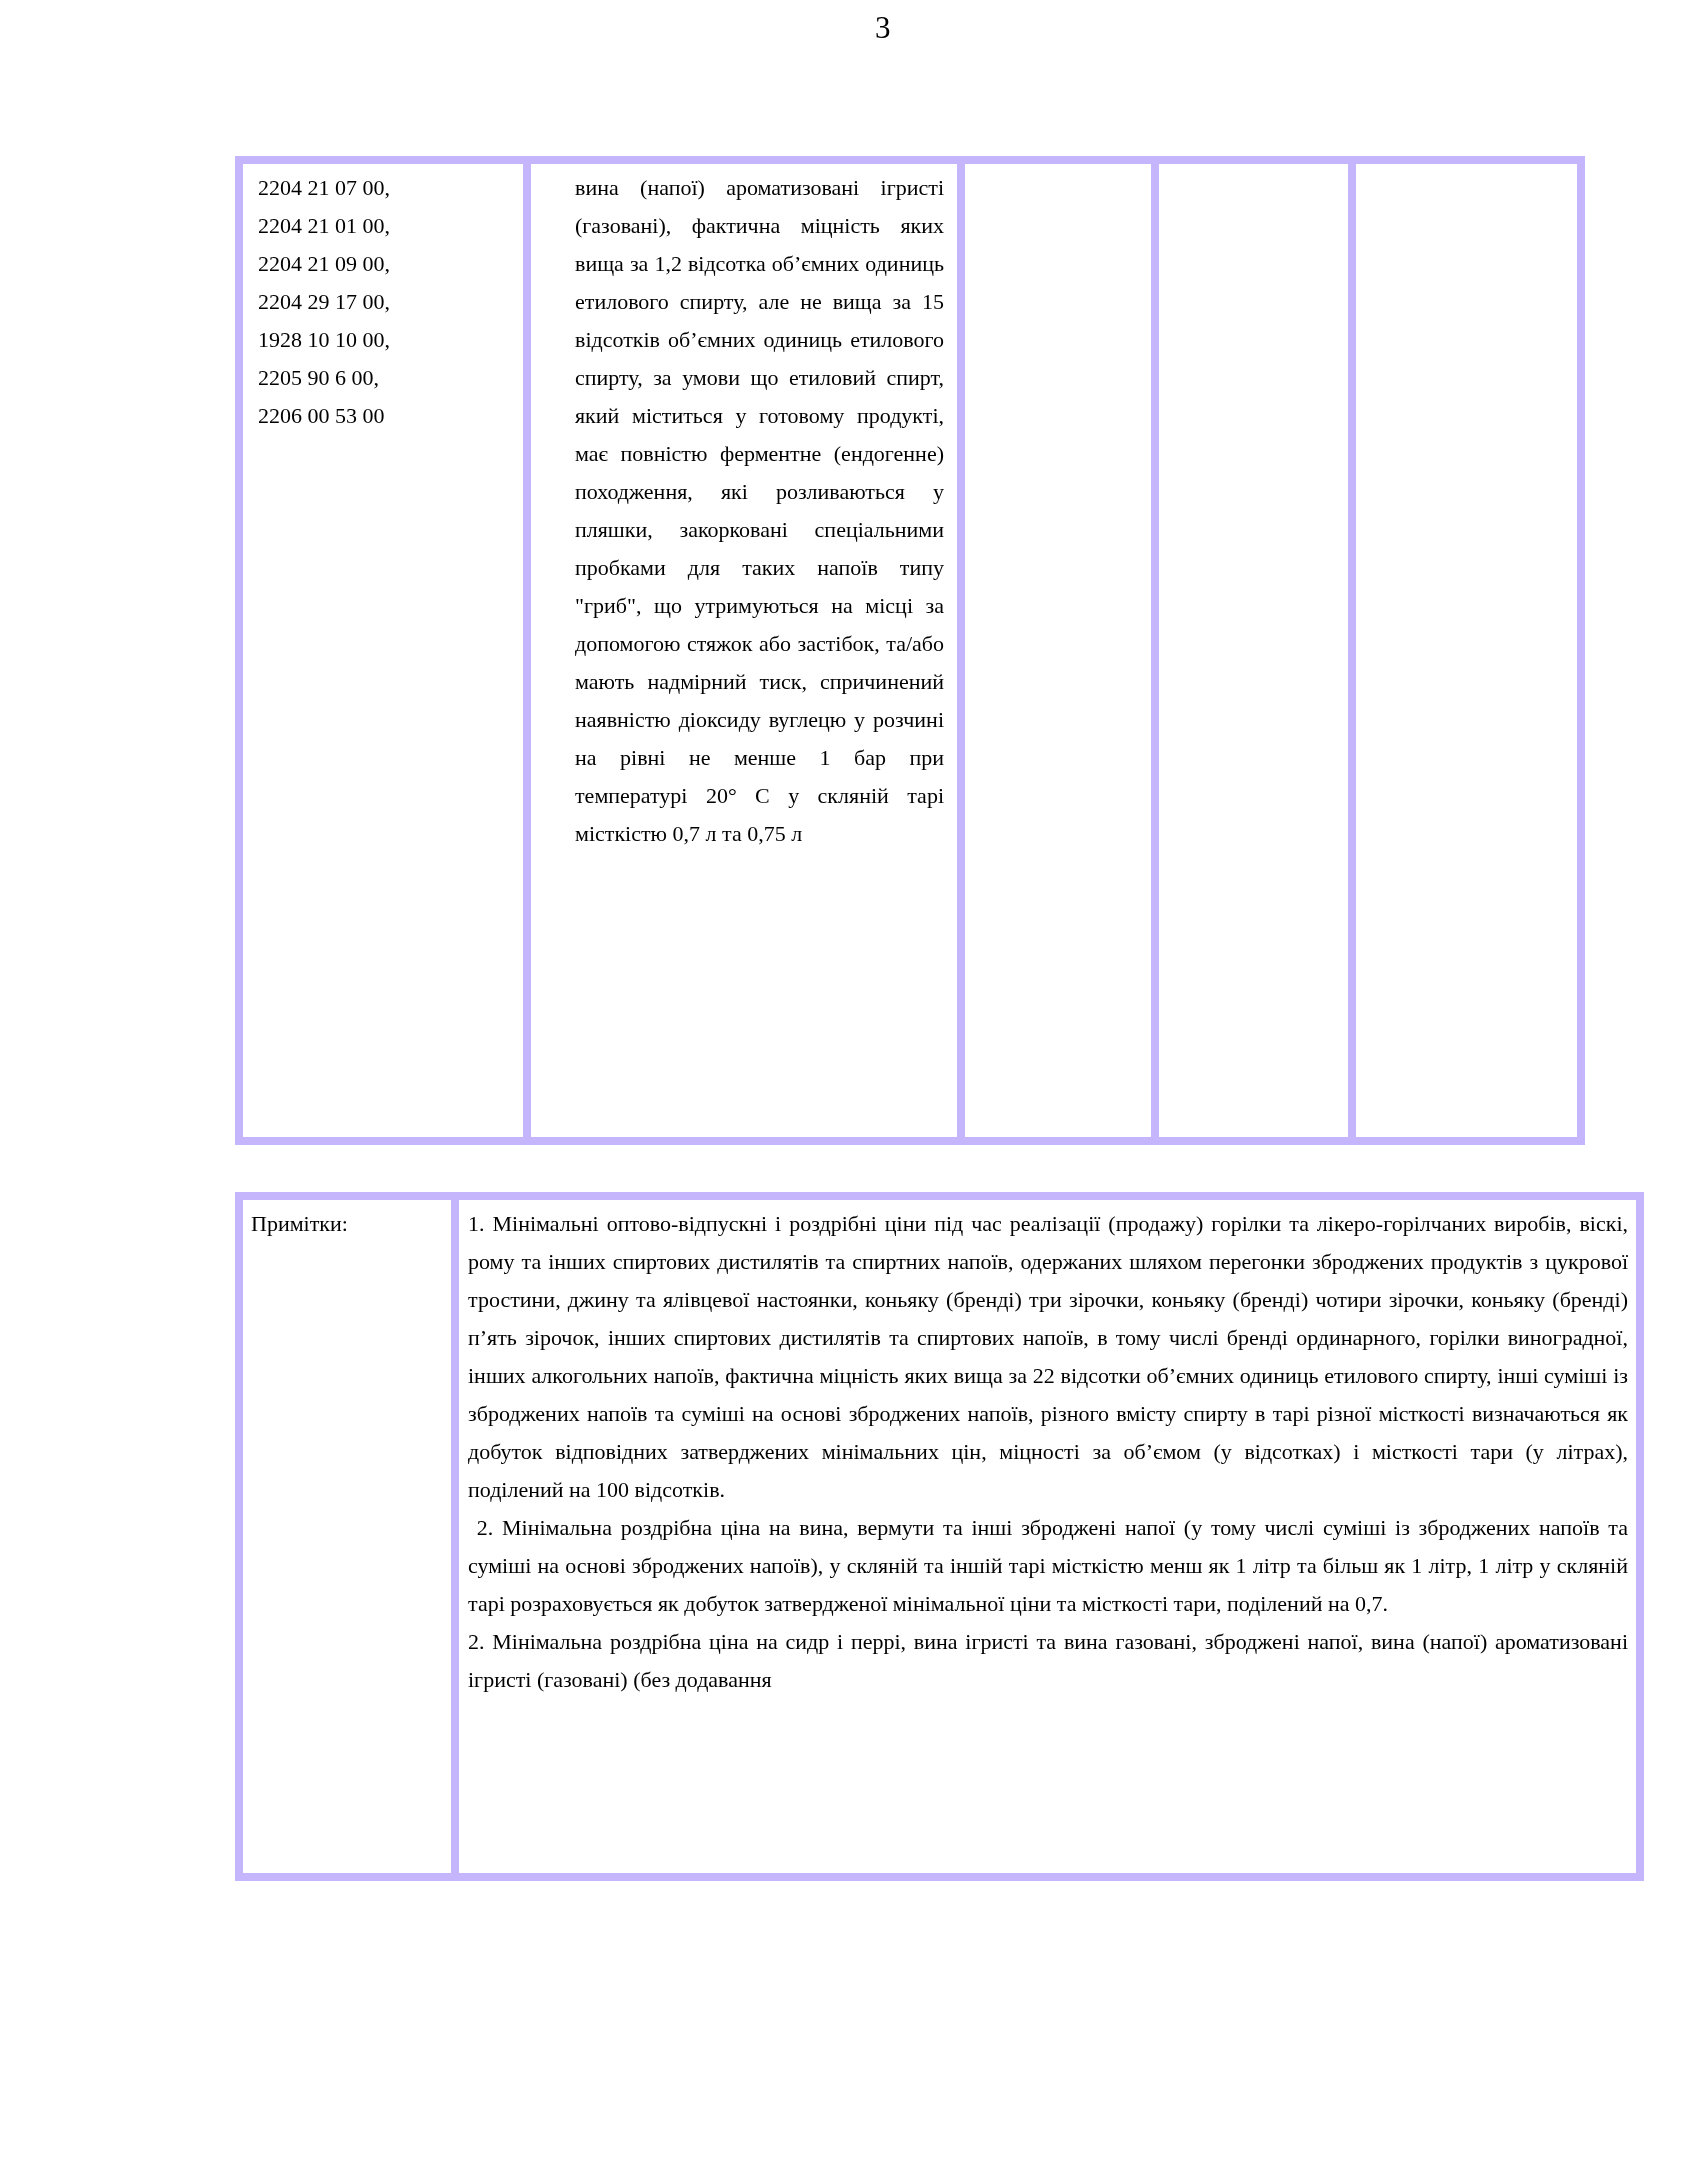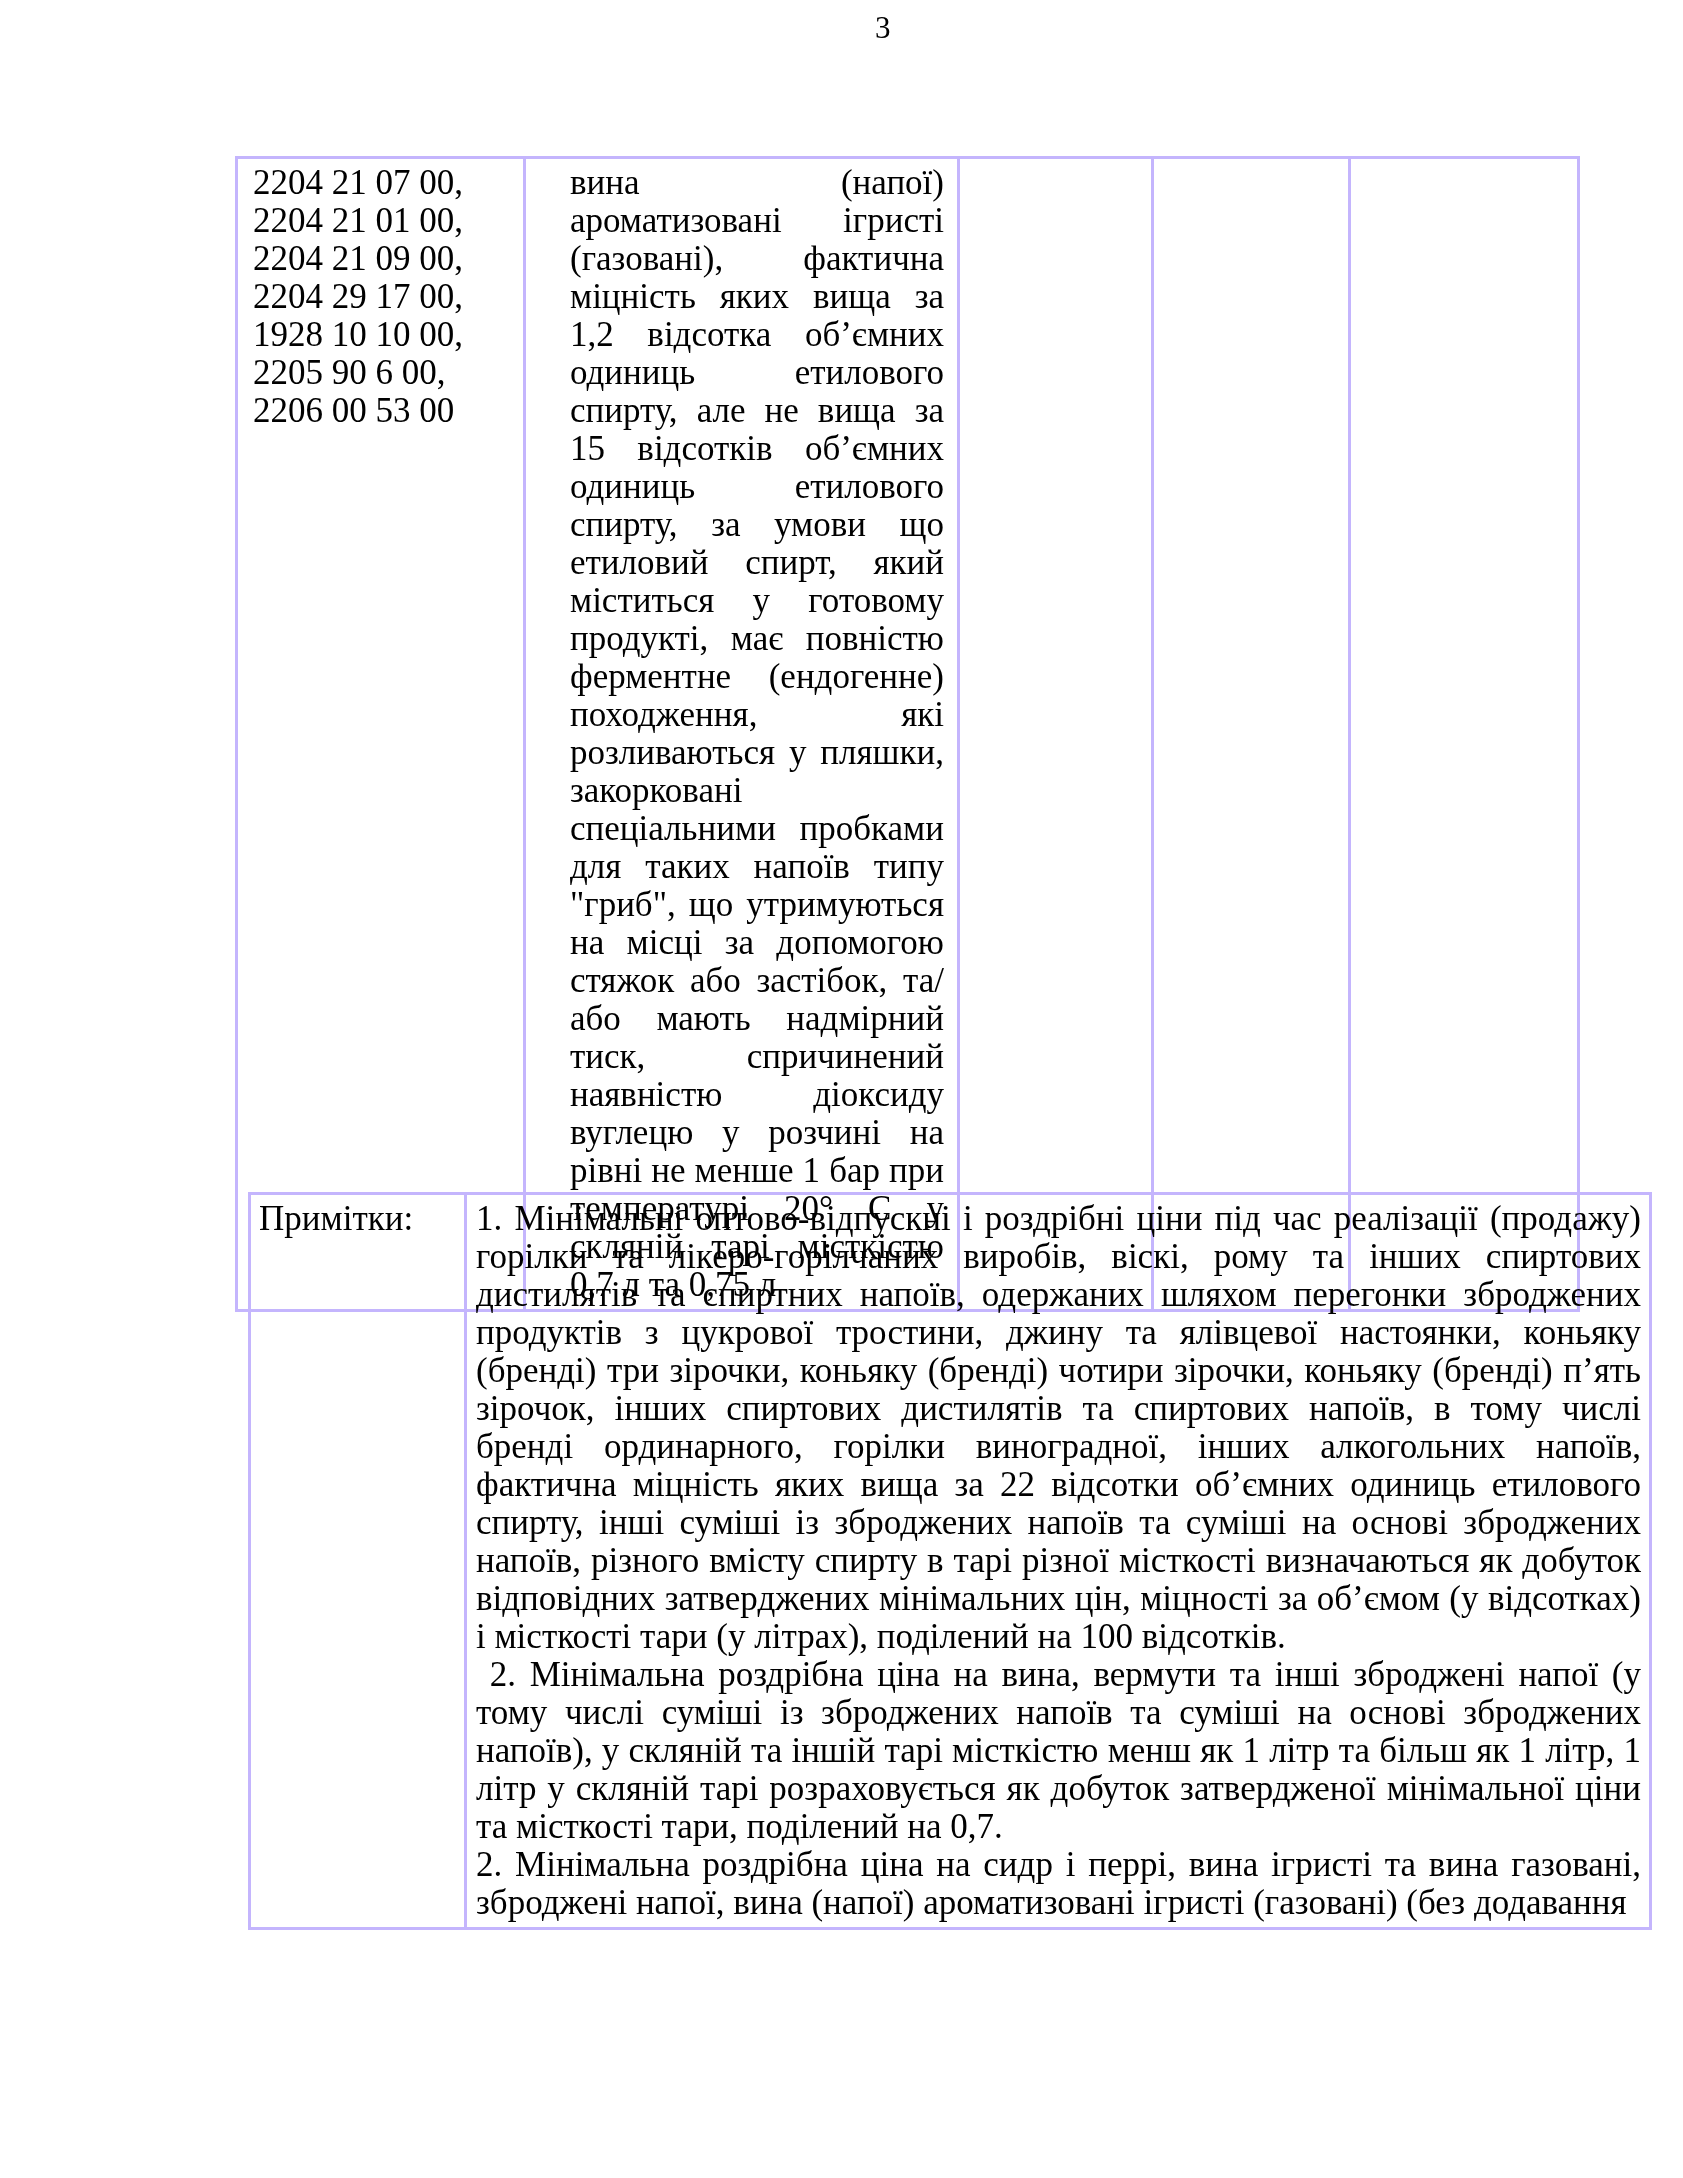--- a/index.html
+++ b/index.html
@@ -15,39 +15,39 @@
   .page { position: absolute; inset: 0; background: #ffffff; }
   .page-number {
     position: absolute;
     top: 6px;
     left: 875px;
     font-size: 31px;
     line-height: 44px;
   }
   table { border-collapse: collapse; table-layout: fixed; }
   td {
-    border: 3px solid #c4b5fd;
+    border: 8px solid #c4b5fd;
     vertical-align: top;
-    font-size: 35px;
+    font-size: 22px;
     line-height: 38px;
   }
   .main-table {
     position: absolute;
     left: 235px;
     top: 156px;
     width: 1341px;
   }
   .main-table td { height: 981px; }
   .codes-cell { padding: 5px 6px 5px 15px; }
   .code-line { white-space: nowrap; }
   .desc-cell { padding: 5px 13px 5px 15px; }
   .desc-cell p { text-align: justify; margin-left: 29px; }
   .notes-table {
     position: absolute;
-    left: 248px;
+    left: 235px;
     top: 1192px;
     width: 1401px;
   }
   .notes-table td { height: 681px; }
   .notes-label-cell { padding: 5px 6px 5px 8px; }
   .notes-text-cell { padding: 5px 8px 5px 9px; overflow: hidden; }
   .notes-text-cell p {
     text-align: justify;
     white-space: pre-wrap;
   }

